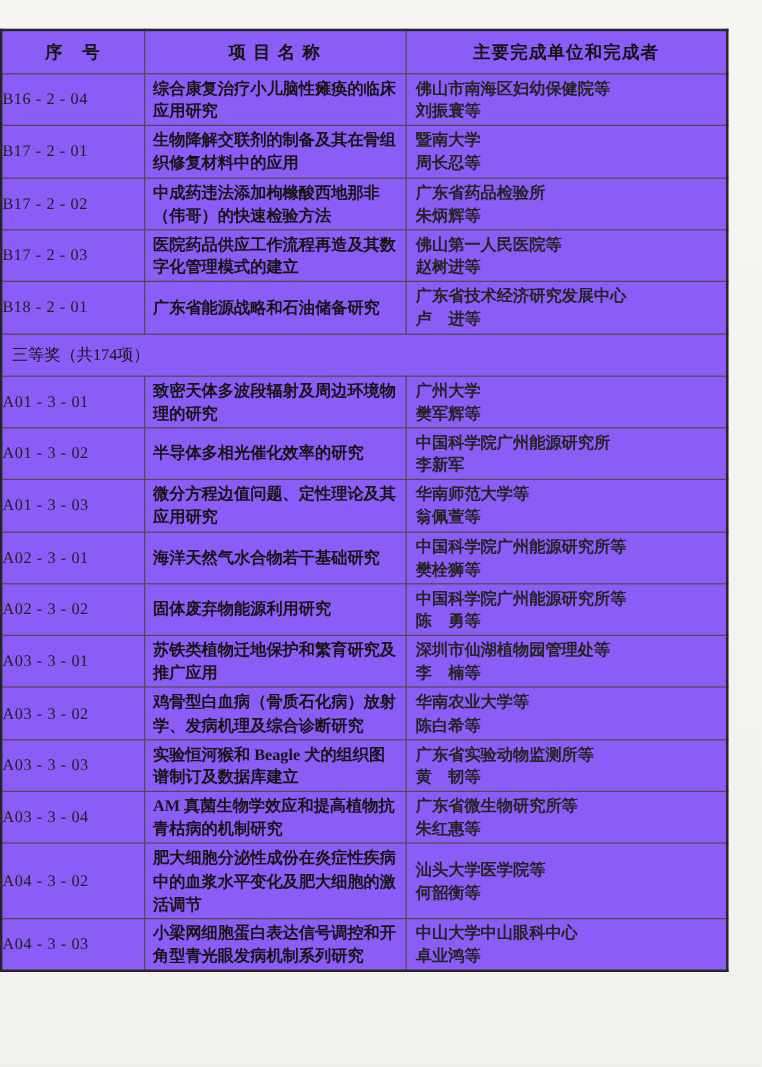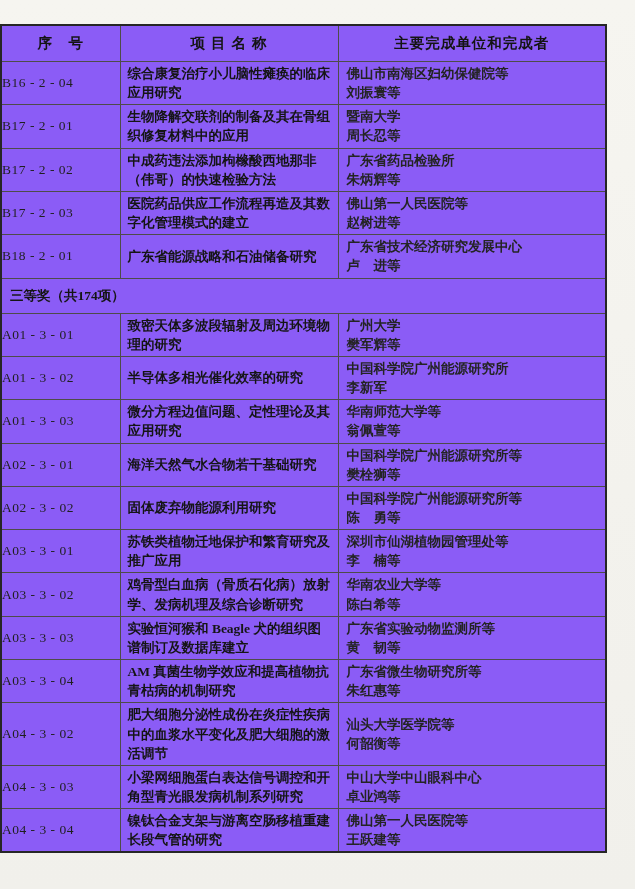--- a/index.html
+++ b/index.html
@@ -58,21 +58,21 @@
     font-size: 13.5px;
     color: #242424;
     line-height: 1.42;
     padding: 2px 8px;
     font-weight: bold;
   }
   td.unit .org, td.unit .people { white-space: normal; }
 
   tr.section-row td {
     font-size: 13.5px;
-    font-weight: 700;
+    font-weight: 400;
     color: #151515;
     padding: 8px 8px;
     text-align: left;
   }
 
   
   .scan-mark {
     position: absolute;
     left: 1px;
     width: 5px; height: 3px;
@@ -231,22 +231,14 @@
         </td>
       </tr>
       <tr>
         <td class="serial">A04 - 3 - 03</td>
         <td class="project">小梁网细胞蛋白表达信号调控和开角型青光眼发病机制系列研究</td>
         <td class="unit">
           <div class="org">中山大学中山眼科中心</div>
           <div class="people">卓业鸿等</div>
         </td>
       </tr>
-      <tr>
-        <td class="serial">A04 - 3 - 04</td>
-        <td class="project">镍钛合金支架与游离空肠移植重建长段气管的研究</td>
-        <td class="unit">
-          <div class="org">佛山第一人民医院等</div>
-          <div class="people">王跃建等</div>
-        </td>
-      </tr>
     </tbody>
 </table>
 
 </body></html>

